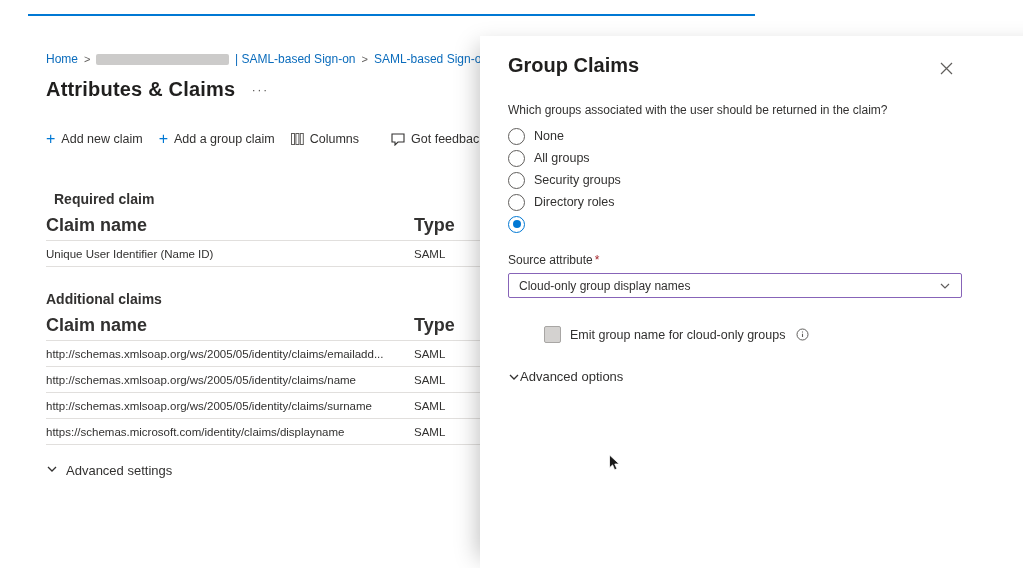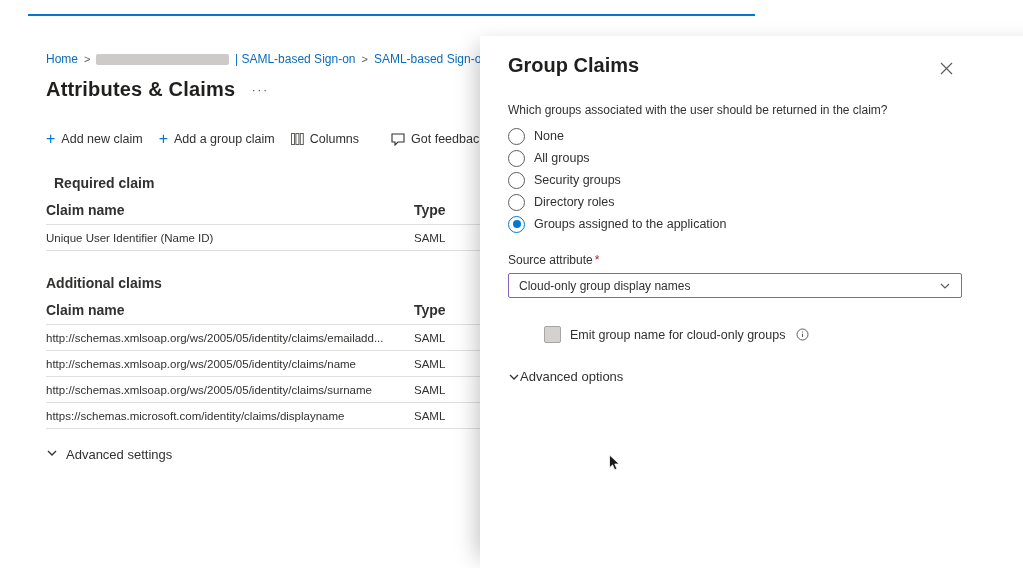--- a/index.html
+++ b/index.html
@@ -17,25 +17,25 @@
   .title-row { display:flex; align-items:center; gap:16px; margin-top:12px; }
   .page-title { font-size:20px; font-weight:700; color:#201f1e; letter-spacing:.2px; }
   .more-btn { color:#605e5c; font-size:13px; letter-spacing:1.5px; cursor:pointer; }
 
   .toolbar { display:flex; align-items:center; margin-top:30px; font-size:12.5px; gap:16px; }
   .tb-item { display:flex; align-items:center; gap:6px; cursor:pointer; white-space:nowrap; }
   .plus { color:#0078d4; font-size:16px; line-height:1; font-weight:400; }
   .tb-divider { width:1px; height:16px; background:#c8c6c4; }
 
   .section-heading { font-size:14px; font-weight:700; color:#323130; }
-  .required-heading { margin-top:28px;padding-left:8px; }
+  .required-heading { margin-top:44px;padding-left:8px; }
   .additional-heading { margin-top:24px; }
 
   .tbl { margin-top:4px; }
-  .tbl-header { display:flex; height:30px; align-items:center; border-bottom:1px solid #e1dfdd; font-size:14px; font-weight:700; }
+  .tbl-header { display:flex; height:30px; align-items:center; border-bottom:1px solid #e1dfdd; font-size:18px; font-weight:700; }
   .tbl-row { display:flex; height:26px; align-items:center; border-bottom:1px solid #e1dfdd; font-size:11.5px; cursor:pointer; }
   .col-claim { width:368px; padding-right:10px; overflow:hidden; white-space:nowrap; }
   .col-type { flex:1; white-space:nowrap; }
 
   .advanced { display:flex; gap:8px; margin-top:18px; font-size:13px; cursor:pointer; }
 
   .panel { position:absolute; left:480px; top:36px; width:632px; height:532px; background:#fff;
            box-shadow:-12px 0 22px -10px rgba(0,0,0,0.25); padding:18px 0 0 28px; }
   .panel-title { font-size:20px; font-weight:700; color:#201f1e; }
   .close-btn { position:absolute; left:460px; top:26px; cursor:pointer; line-height:0; }
@@ -184,21 +184,20 @@
     <div class="radio-row">
       <span class="radio"></span>
       <span class="radio-label">Security groups</span>
     </div>
     <div class="radio-row">
       <span class="radio"></span>
       <span class="radio-label">Directory roles</span>
     </div>
     <div class="radio-row selected">
       <span class="radio"></span>
-      <span class="radio-label">Groups assigned to the application</span>
     </div>
   </div>
 
   <div class="source-label">
     <span>Source attribute</span><span class="req-star">*</span>
   </div>
 
   <div class="dropdown">
     <span>Cloud-only group display names</span>
     <span style="line-height:0;">

